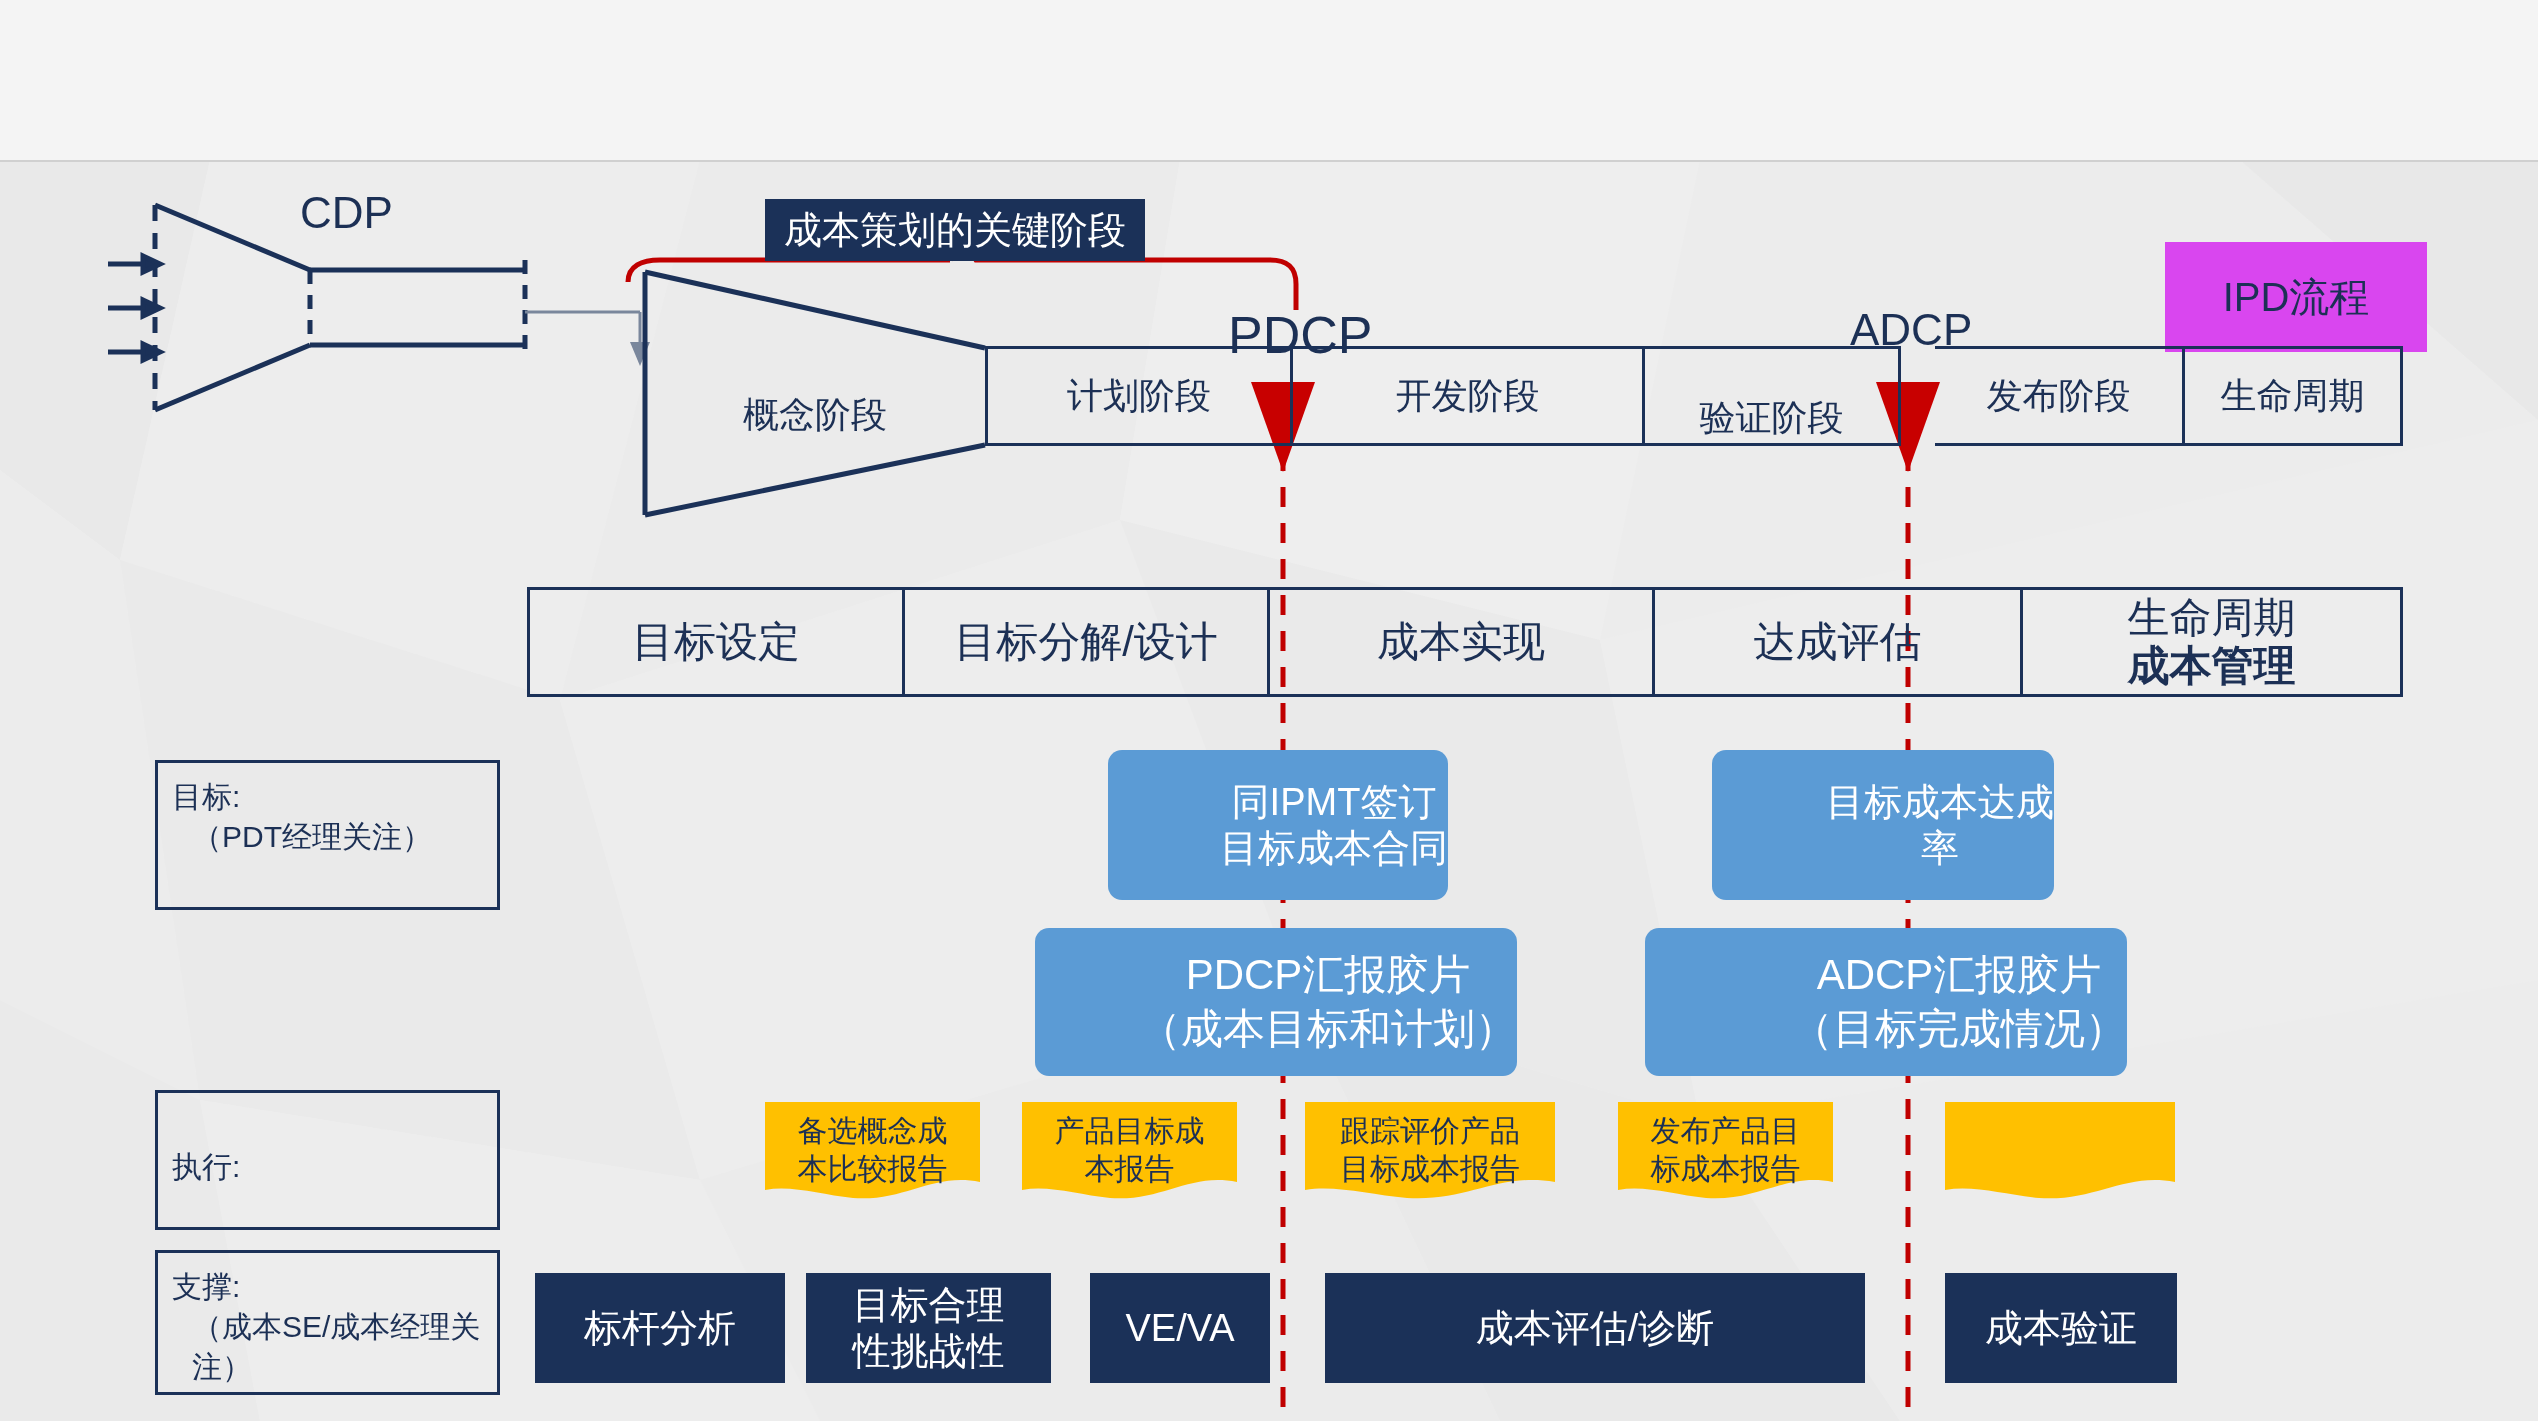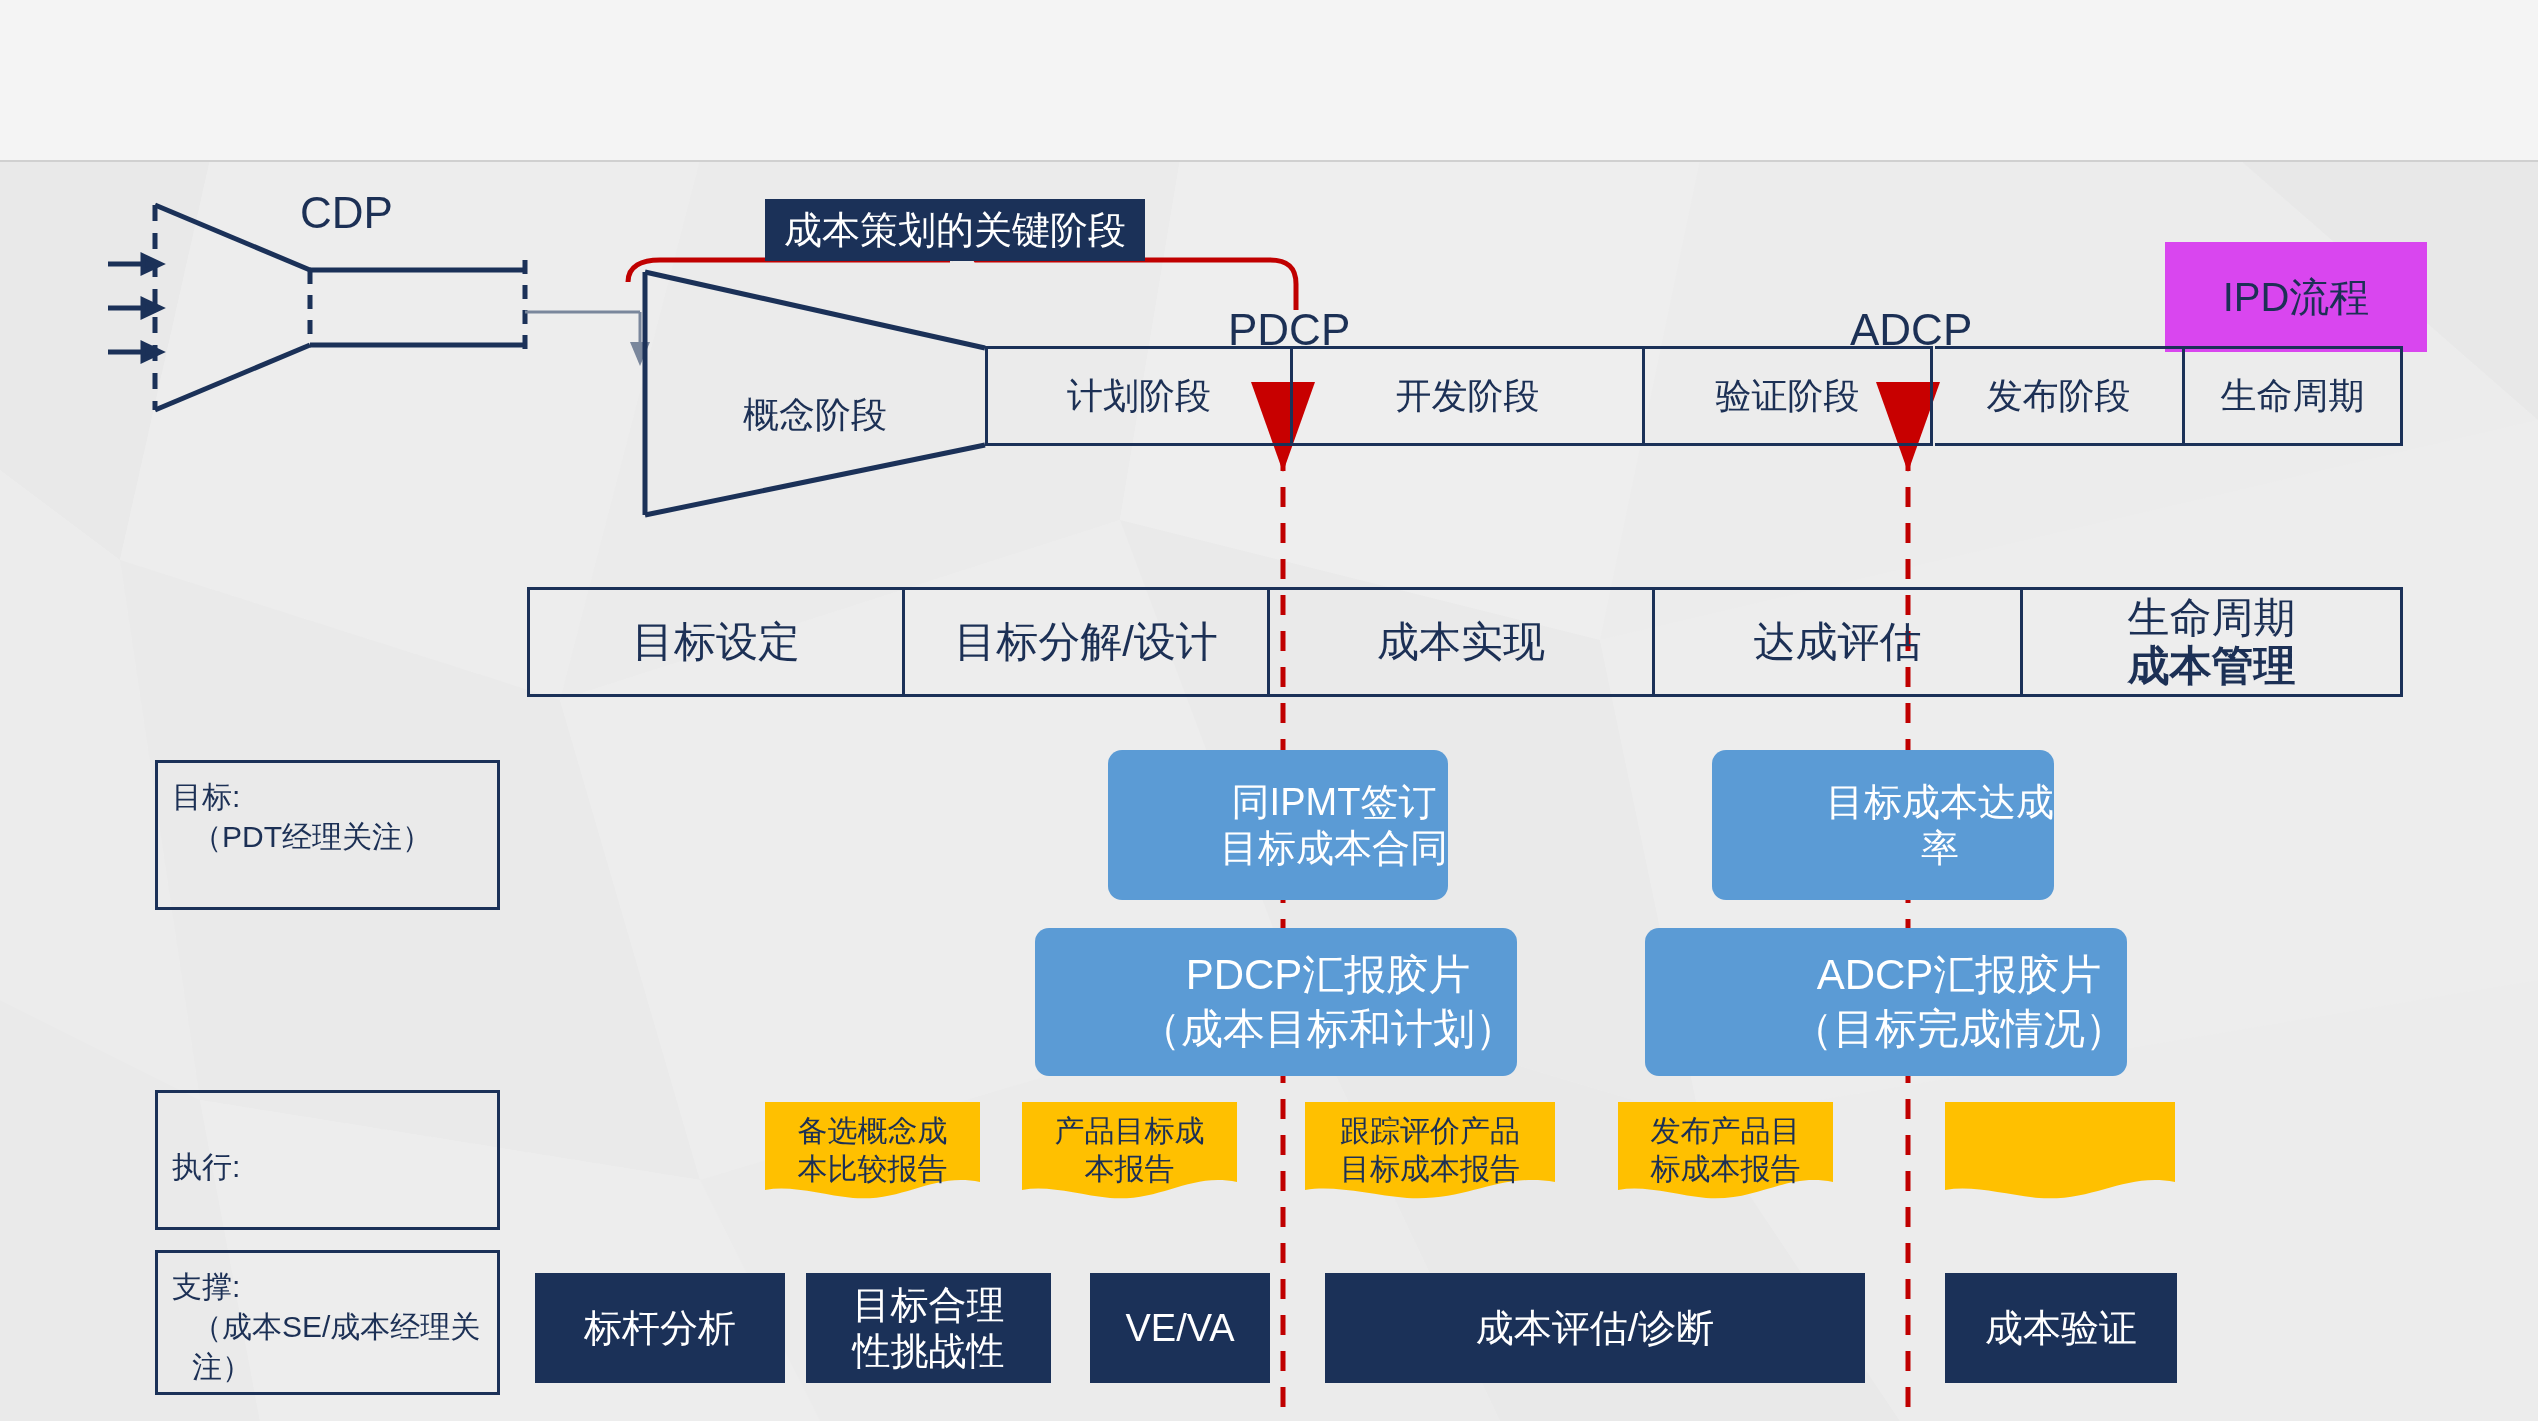--- a/index.html
+++ b/index.html
@@ -173,34 +173,34 @@
     <polygon points="1876,222 1940,222 1908,312" fill="#c80000"></polygon>
   </svg>
 
   <div class="abs plain-label" style="left:300px;top:28px;font-size:44px;">CDP</div>
 
   <div class="abs key-stage-badge" style="left:765px;top:39px;width:380px;height:62px;">成本策划的关键阶段</div>
 
   <div class="abs ipd-box" style="left:2165px;top:82px;width:262px;height:110px;">IPD流程</div>
 
 
-  <div class="abs plain-label" style="left:1228px;top:145px;font-size:44px;">PDCP</div>
+  <div class="abs plain-label" style="left:1228px;top:145px;font-size:52px;">PDCP</div>
   <div class="abs plain-label" style="left:1850px;top:145px;font-size:44px;">ADCP</div>
 
   <div class="abs" style="left:645px;top:205px;width:340px;height:100px;display:flex;align-items:center;justify-content:center;font-size:36px;">
     <span>概念阶段</span>
   </div>
 
   <div class="abs phase-cell" style="left:985px;top:186px;width:308px;height:100px;">
     <span>计划阶段</span>
   </div>
   <div class="abs phase-cell" style="left:1293px;top:186px;width:352px;height:100px;">
     <span>开发阶段</span>
   </div>
-  <div class="abs phase-cell" style="left:1645px;top:186px;width:288px;height:100px;">
+  <div class="abs phase-cell" style="left:1645px;top:186px;width:256px;height:100px;align-items:flex-end;">
     <span>验证阶段</span>
   </div>
   <div class="abs phase-cell" style="left:1935px;top:186px;width:250px;height:100px;">
     <span>发布阶段</span>
   </div>
   <div class="abs phase-cell" style="left:2185px;top:186px;width:218px;height:100px;">
     <span>生命周期</span>
   </div>
 
   <div class="abs cost-cell" style="left:527px;top:427px;width:378px;height:110px;">

